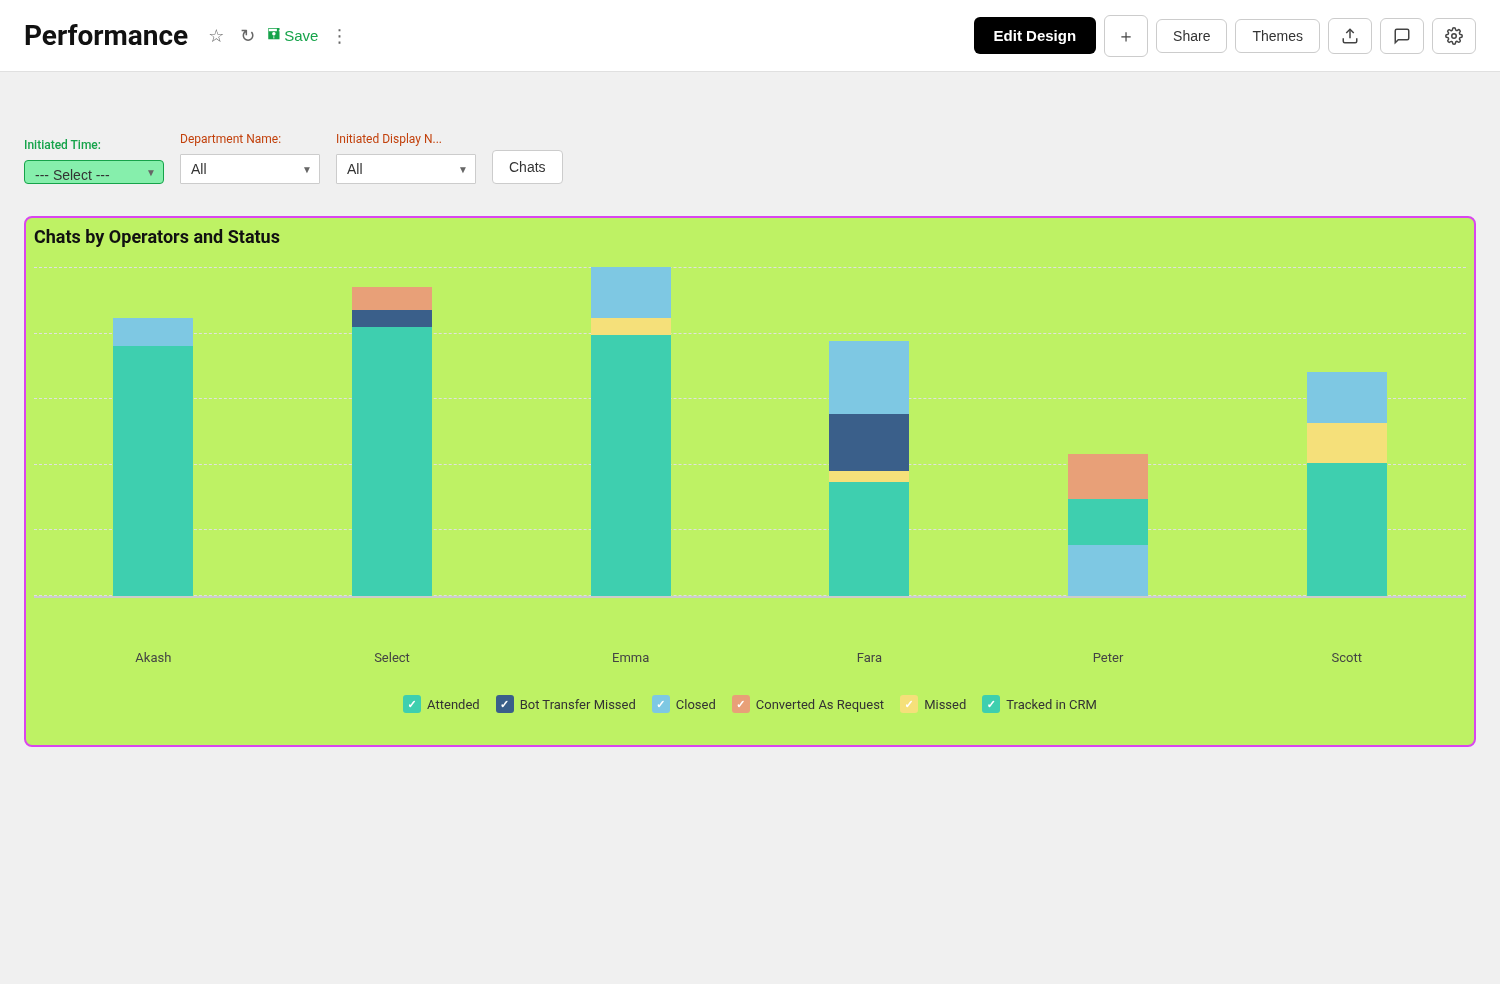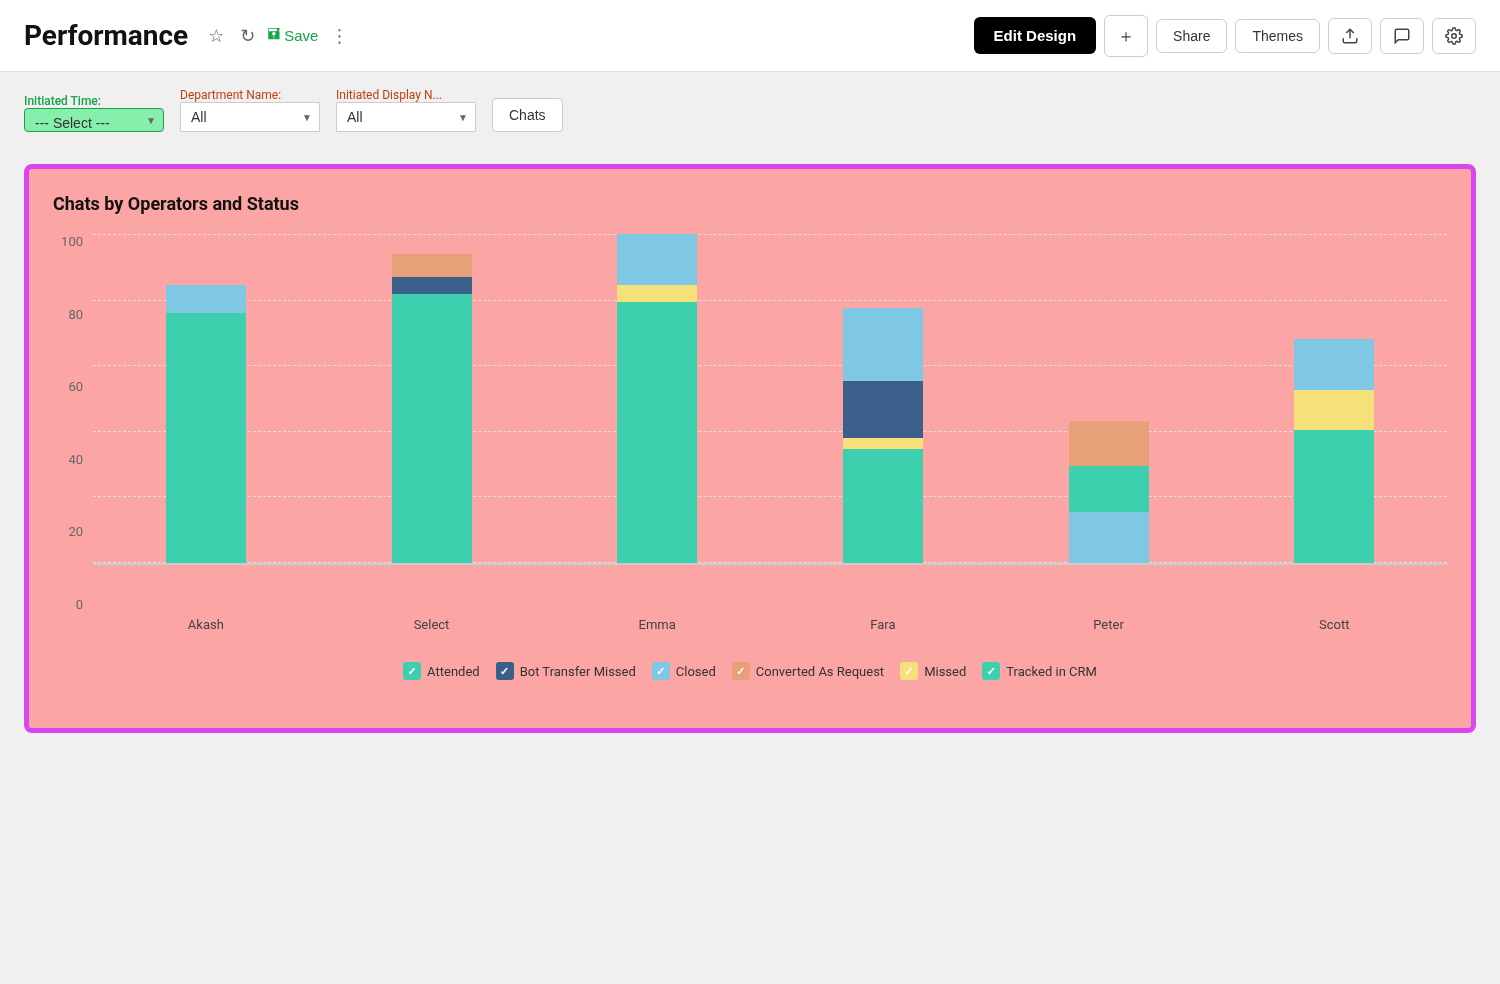--- a/index.html
+++ b/index.html
@@ -89,21 +89,22 @@
     .filters-bar {
       background: #f0f0f0;
       padding: 16px 24px;
       display: flex;
       align-items: flex-end;
       gap: 16px;
     }
     .filter-group {
       display: flex;
       flex-direction: column;
-      gap: 0;
+      gap: 8px;
+      margin-top: 44px;
     }
     .filter-label {
       font-size: 12px;
       color: #16a34a;
       font-weight: 500;
     }
     .filter-label-gray {
       font-size: 12px;
       color: #c2410c;
     }
@@ -133,25 +134,25 @@
       background: #fff;
       border: 1.5px solid #ccc;
       border-radius: 4px;
       padding: 6px 16px;
       font-size: 14px;
       cursor: pointer;
       color: #333;
       height: 34px;
     }
     .chart-card {
-      background: #fca5a5;
+      background: #bef264;
       margin: 16px 24px;
       border-radius: 8px;
-      padding: 24px;
-      border: 5px solid #d946ef;
+      padding: 8px;
+      border: 2px solid #d946ef;
     }
     .chart-title {
       font-size: 18px;
       font-weight: 700;
       color: #111;
       margin-bottom: 20px;
     }
     .chart-area {
       position: relative;
       width: 100%;
@@ -337,28 +338,20 @@
   </div>
   <button class="btn-reset">Chats</button>
 </div>
 
 <div class="chart-card">
   <div class="chart-title">Chats by Operators and Status</div>
 
   <div class="chart-area">
     <div class="chart-inner">
 
-      <div class="y-axis">
-        <span>100</span>
-        <span>80</span>
-        <span>60</span>
-        <span>40</span>
-        <span>20</span>
-        <span>0</span>
-      </div>
 
       <div class="chart-content">
         <div class="bars-container" id="bars-container">
           <div class="grid-lines">
             <div class="grid-line"></div>
             <div class="grid-line"></div>
             <div class="grid-line"></div>
             <div class="grid-line"></div>
             <div class="grid-line"></div>
             <div class="grid-line"></div>

